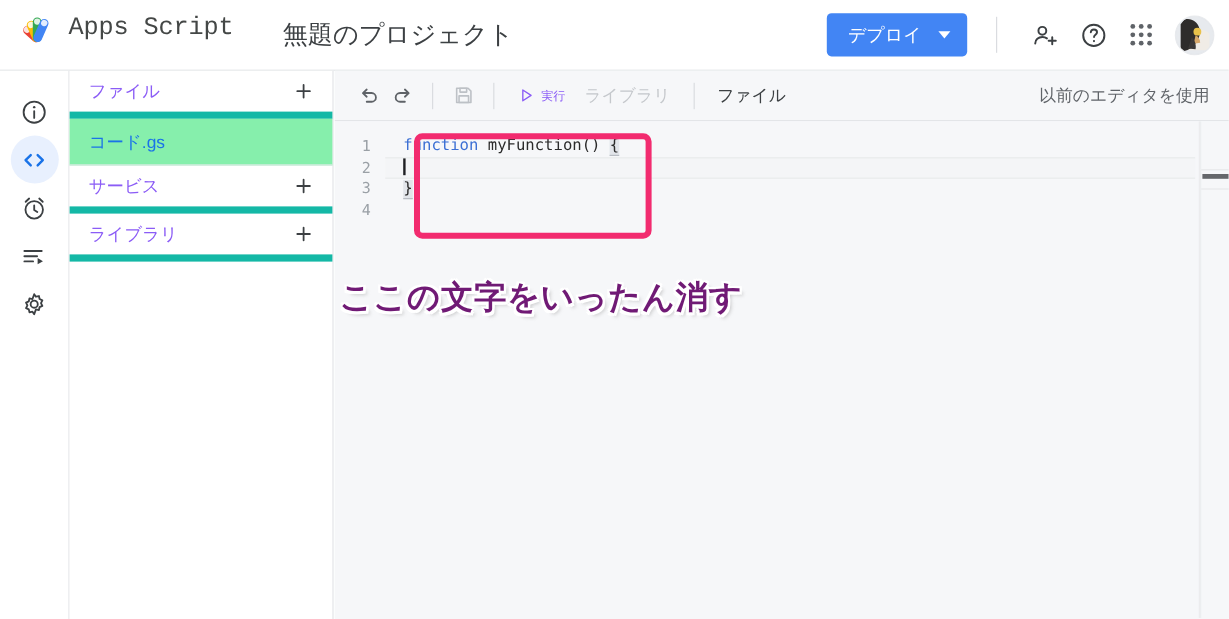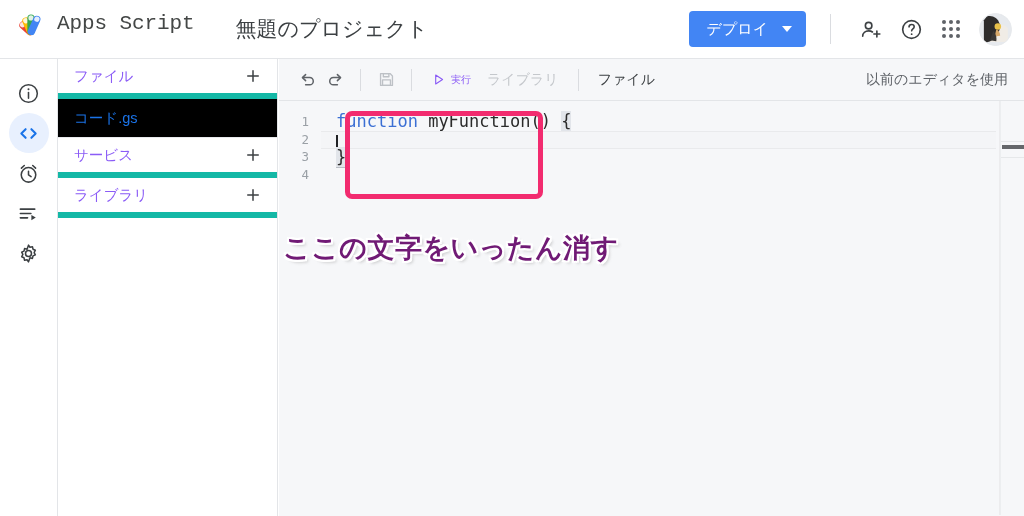--- a/index.html
+++ b/index.html
@@ -206,21 +206,21 @@
     height: 39px;
     display: flex;
     align-items: center;
     padding: 0 16px;
     font-size: 14.5px;
     cursor: pointer;
     border-bottom: 1px solid #e8eaed;
     color: #3c4043;
   }
   .fp-file.selected {
-    background: #000000;
+    background: #86efac;
     color: #1a73e8;
   }
 
   
   .editor-wrap {
     position: absolute;
     top: 59px; left: 279px;
     width: 745px;
     height: 457px;
     background: #f6f7f9;
@@ -320,21 +320,21 @@
     padding-right: 12px;
   }
 
   .code-area {
     position: absolute;
     top: 0; left: 42px;
     right: 28px;
     height: 414px;
     padding-top: 12px;
     font-family: "DejaVu Sans Mono", "Liberation Mono", monospace;
-    font-size: 17px;
+    font-size: 13px;
   }
   .code-line {
     height: 17.5px;
     line-height: 17.5px;
     white-space: pre;
     position: relative;
     padding-left: 15px;
   }
   .code-line.cur {
     background: #f4f5f7;

